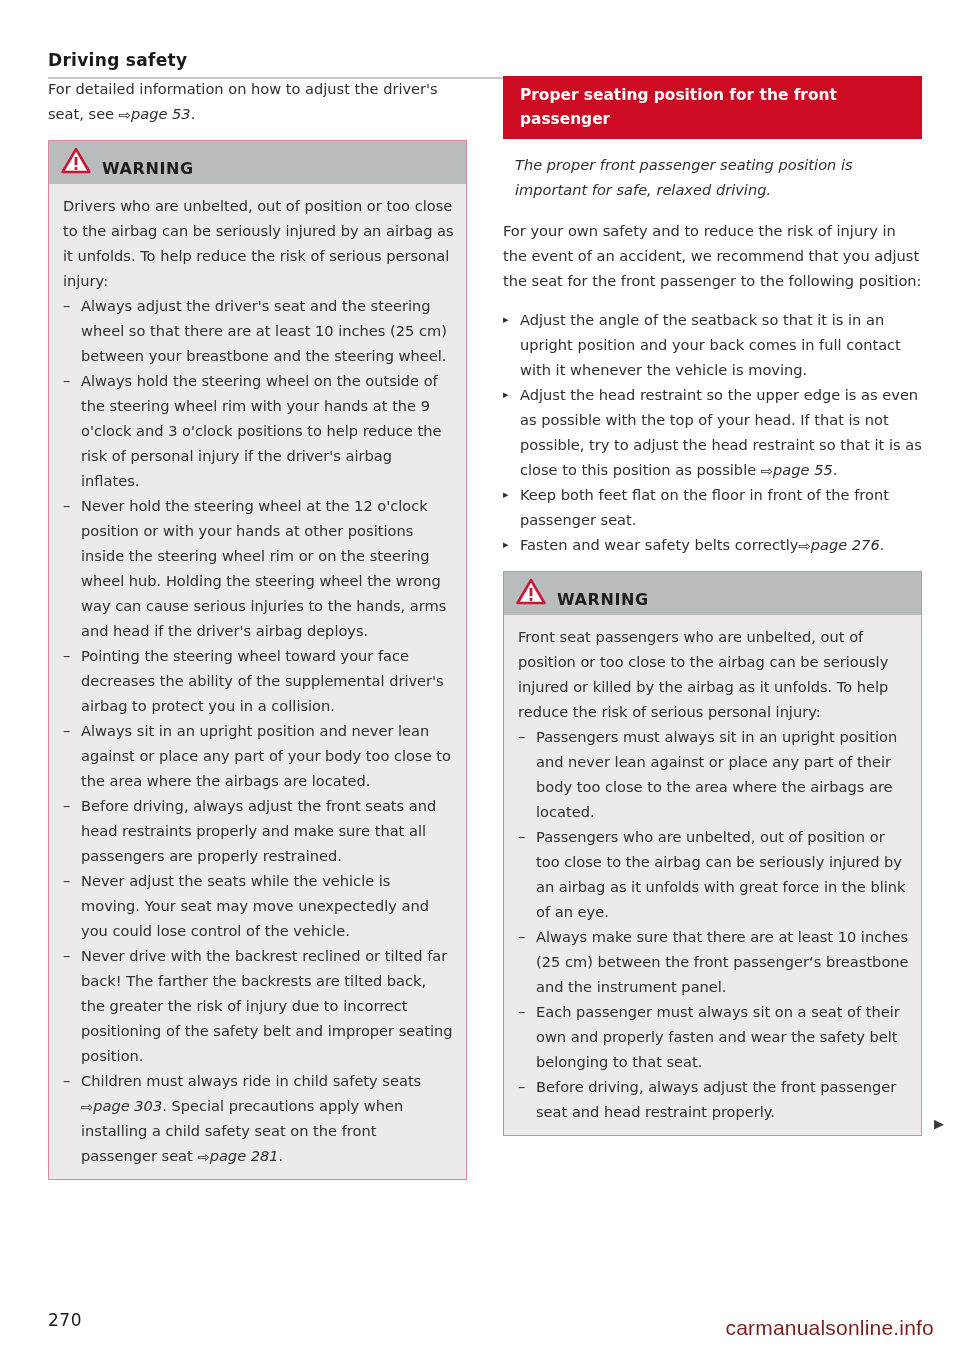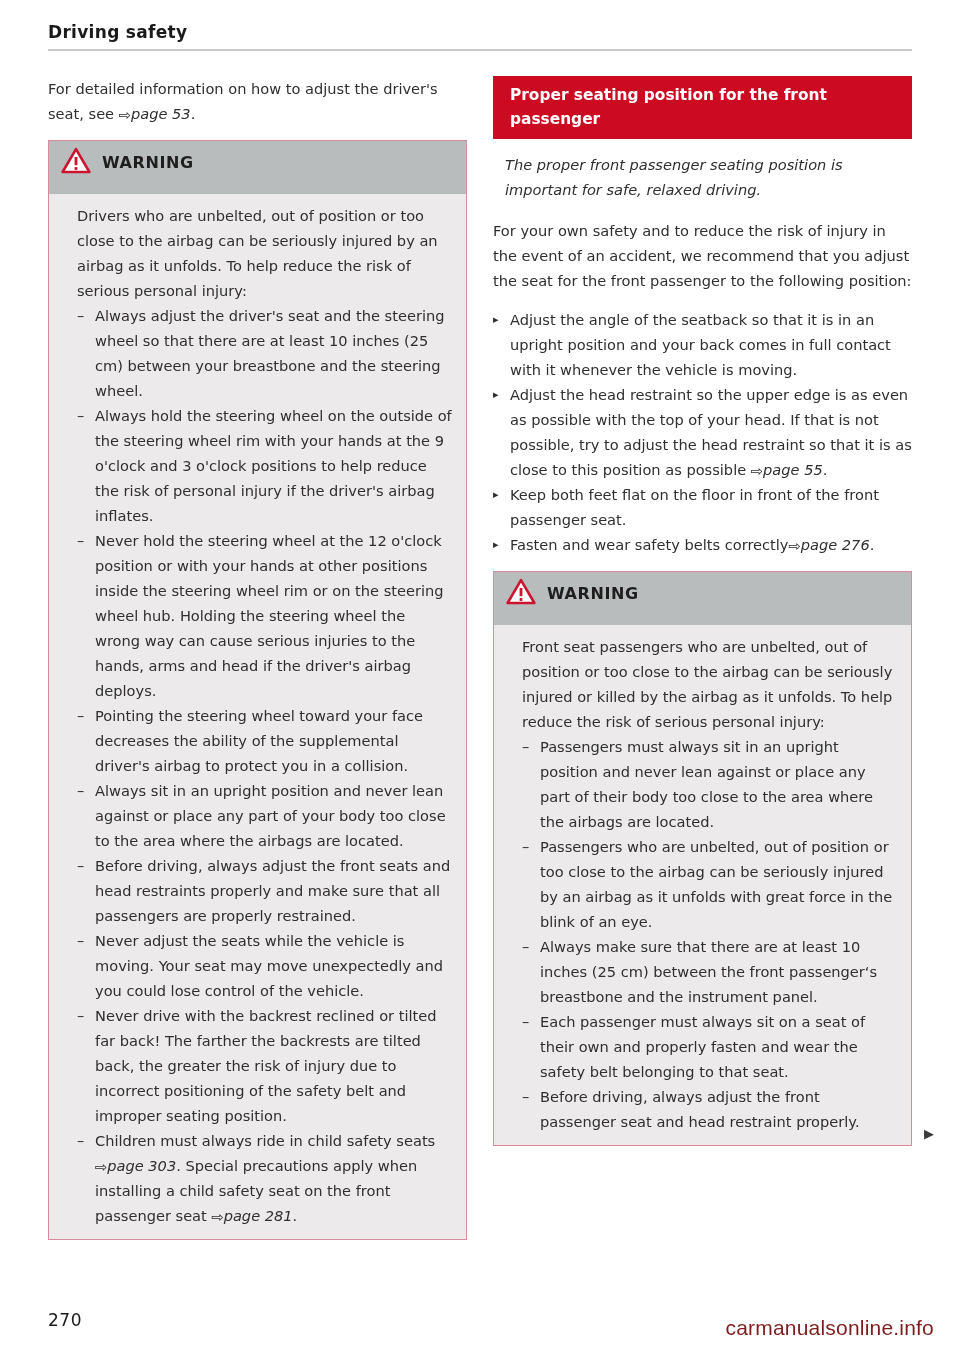--- a/index.html
+++ b/index.html
@@ -27,35 +27,36 @@
     left: 48px;
     top: 22px;
     width: 864px;
   }
   .running-head-title {
     font-size: 17px;
     font-weight: bold;
     letter-spacing: 0.3px;
     color: #1a1a1a;
     padding-bottom: 7px;
+    margin-top: 28px;
   }
   .running-head-rule {
     height: 2px;
     background: #c9c9c9;
     width: 100%;
   }
 
   
   .columns {
     position: absolute;
     left: 48px;
     top: 76px;
     width: 864px;
     display: flex;
-    gap: 26px;
+    gap: 36px;
   }
   .col {
     width: 419px;
     flex: 0 0 419px;
   }
 
   
   p.body-text {
     margin: 0 0 14px 0;
     font-size: 14.6px;
@@ -117,32 +118,32 @@
 
   
   .warning-box {
     border: 1.5px solid #d98a9c;
     background: #eceaea;
     margin-top: 4px;
   }
   .warning-head {
     background: #b9bcbd;
     display: flex;
-    align-items: center;
+    align-items: flex-end;
     gap: 11px;
-    padding: 6px 10px 16px 12px;
+    padding: 6px 10px 6px 12px;
   }
   .warning-head-label {
     font-size: 16px;
     font-weight: bold;
     letter-spacing: 0.6px;
     color: #1e1e1e;
   }
   .warning-body {
-    padding: 9px 12px 11px 28px;
+    padding: 9px 12px 11px 14px;
   }
   .warning-body p {
     margin: 0;
     font-size: 14.6px;
     line-height: 25px;
     color: #2f2f2f;
   }
   ul.dash-list {
     list-style: none;
     margin: 0;

